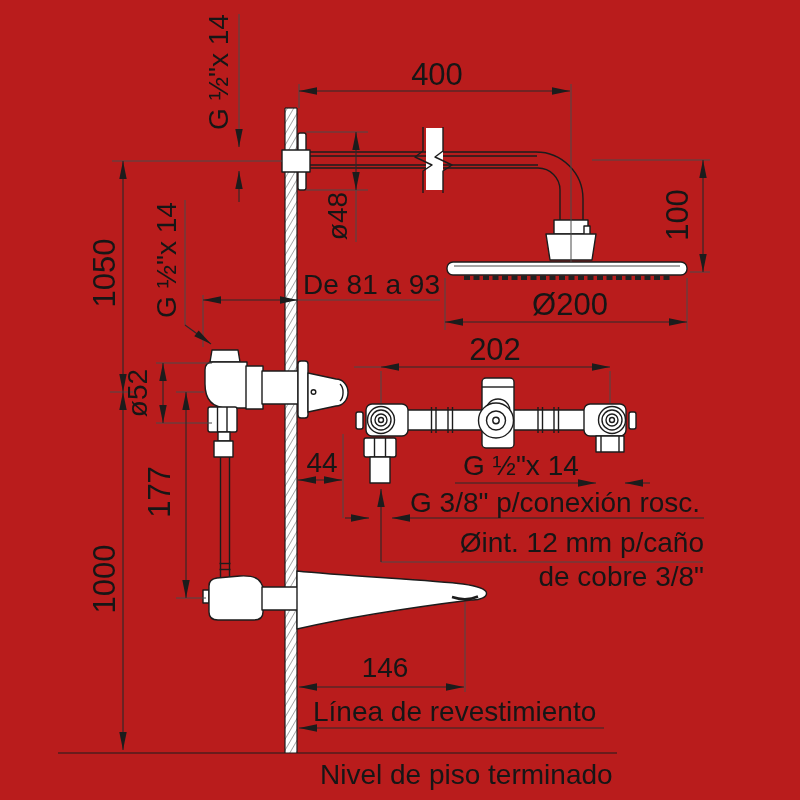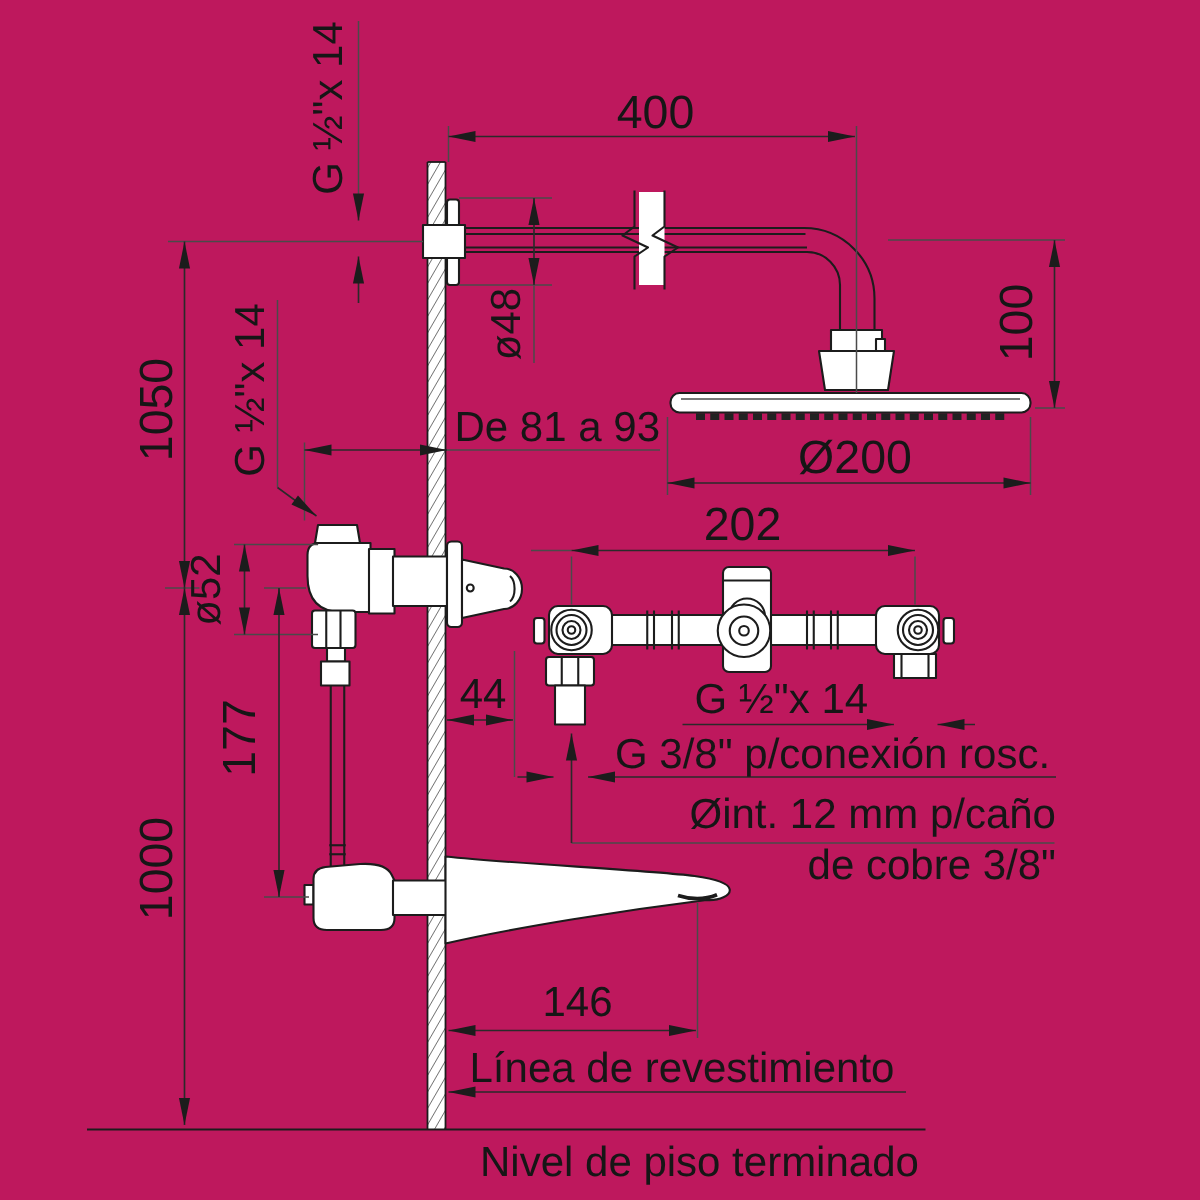--- a/index.html
+++ b/index.html
@@ -1,16 +1,16 @@
 <!DOCTYPE html>
 <html><head>
 <meta charset="utf-8">
 <style>
   html,body { margin:0; padding:0; background:#ffffff; }
-  .stage { width:800px; height:800px; position:relative; background:#be185d; overflow:hidden; }
+  .stage { width:800px; height:800px; position:relative; background:#b91c1c; overflow:hidden; }
   svg { display:block; }
   text {
     font-family:"Liberation Sans","DejaVu Sans",sans-serif;
     fill:#161616;
   }
   .t-num  { font-size:31px; }
   .t-word { font-size:28px; }
   .fx  { fill:#ffffff; stroke:#1c1c1c; stroke-width:1.4; stroke-linejoin:round; }
   .fxn { fill:none;    stroke:#1c1c1c; stroke-width:1.4; stroke-linejoin:round; stroke-linecap:butt; }
   .dim { fill:none; stroke:#2a2a2a; stroke-width:1.1; }

